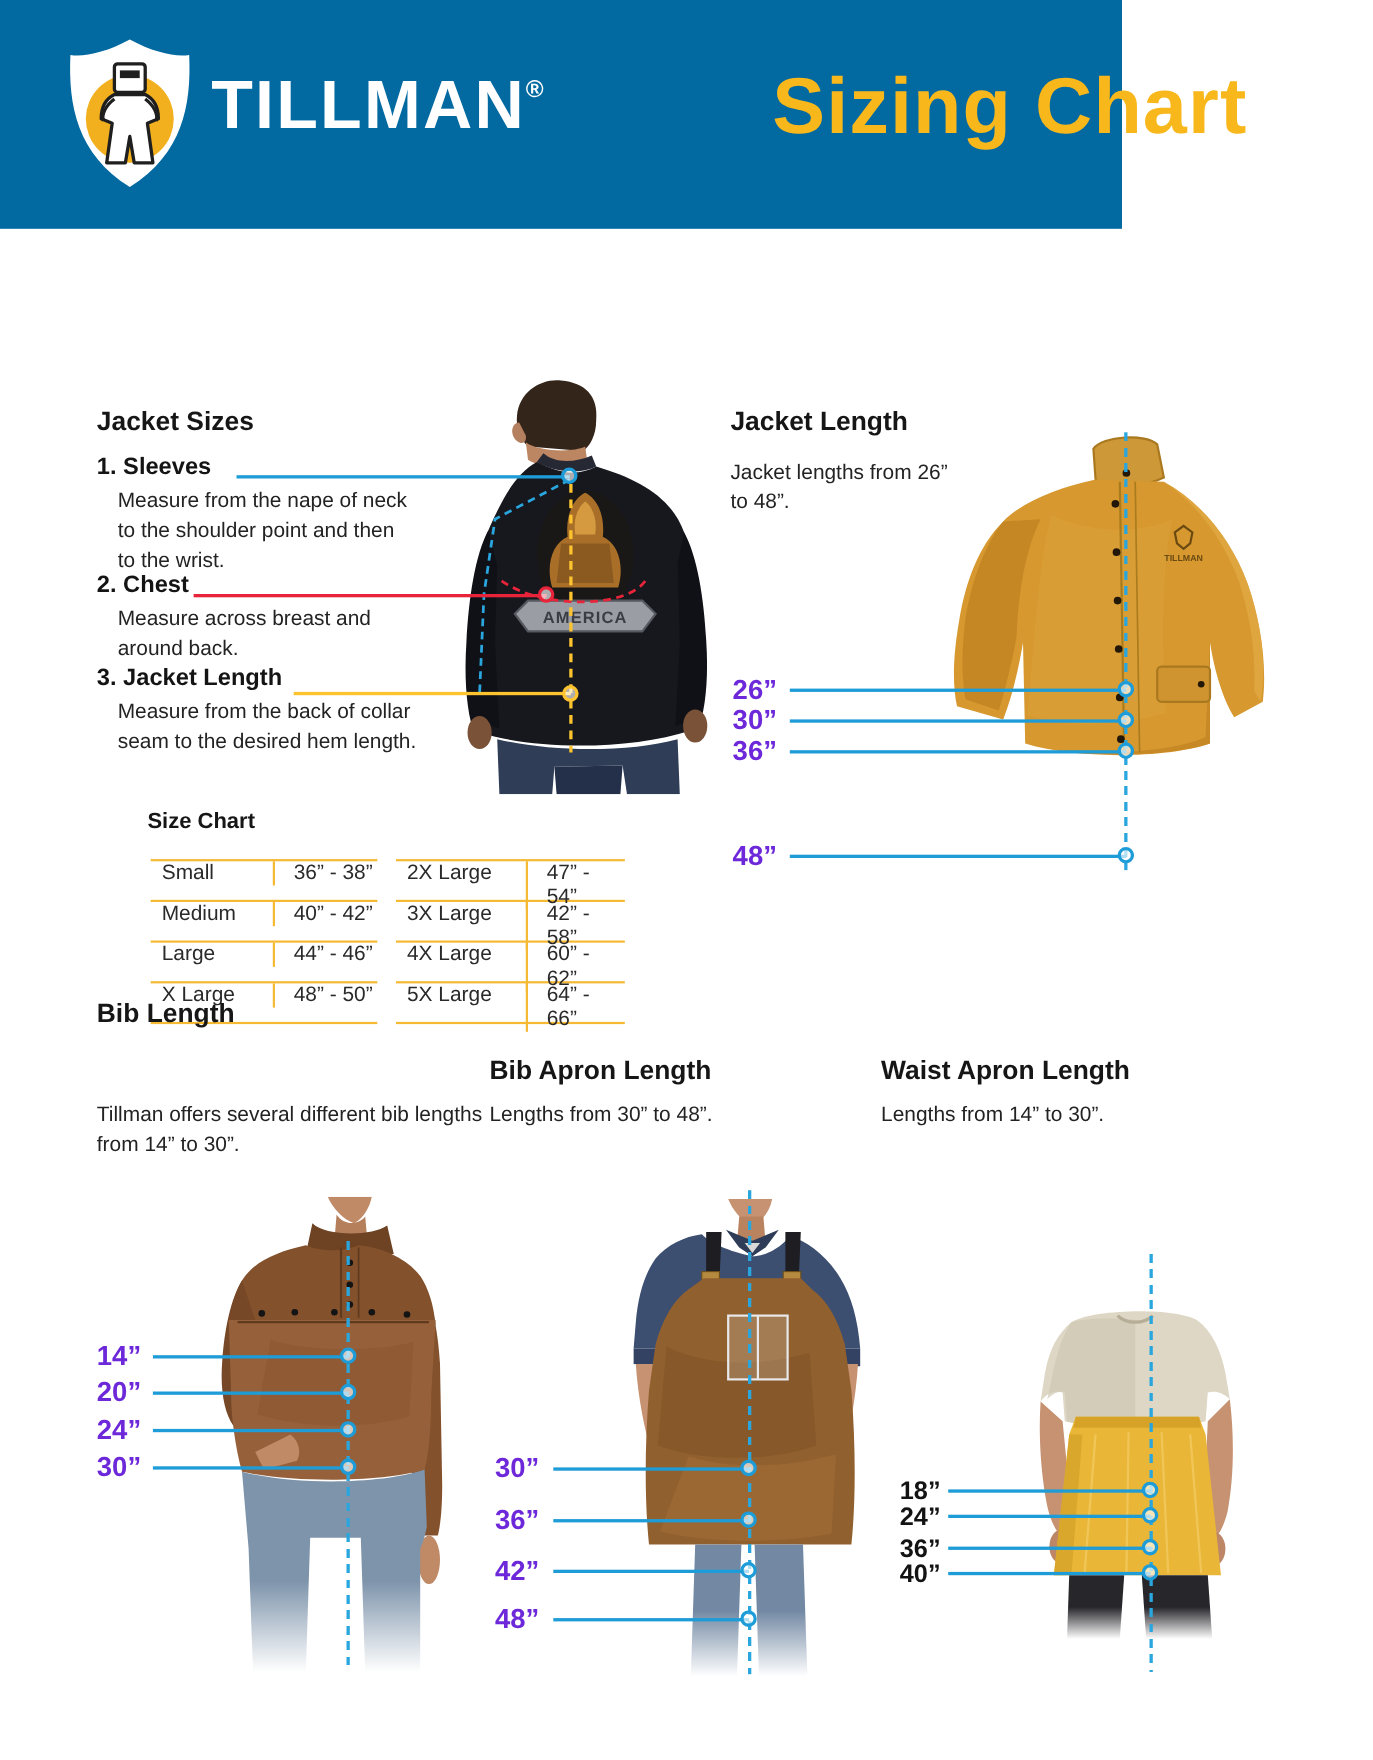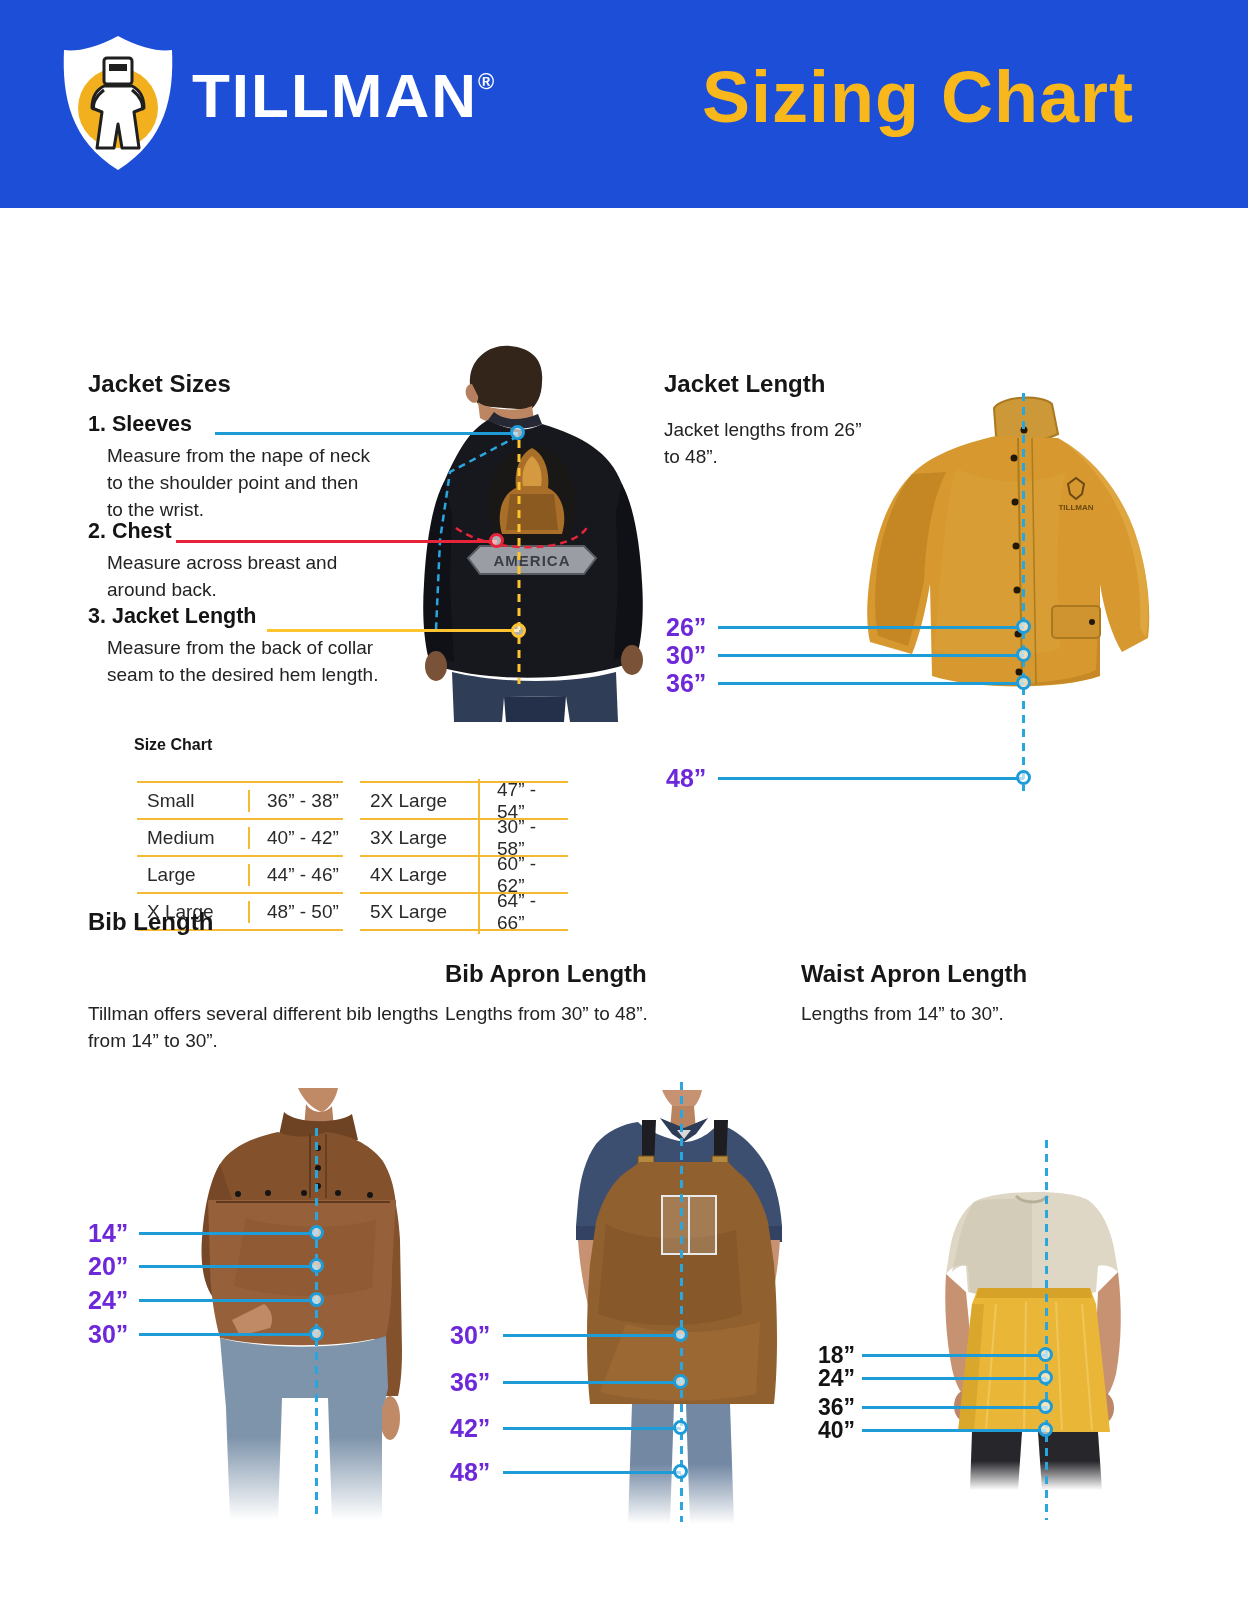--- a/index.html
+++ b/index.html
@@ -1,20 +1,20 @@
 <!DOCTYPE html>
 <html><head>
 <meta charset="utf-8">
 <style>
   html,body{margin:0;padding:0;background:#fff;}
   .page{position:relative;width:1248px;height:1600px;background:#fff;overflow:hidden;
         font-family:"Liberation Sans","DejaVu Sans",sans-serif;color:#1c1c1c;}
   .abs{position:absolute;}
   
-  .header{position:absolute;left:0;top:0;width:1248px;height:208px;background:#1d4ed8;}
+  .header{position:absolute;left:0;top:0;width:1020px;height:208px;background:#0369a1;}
   .brand{position:absolute;left:192px;top:60px;font-size:62px;font-weight:800;color:#ffffff;letter-spacing:2px;}
   .brand sup{font-size:22px;vertical-align:28px;font-weight:700;}
   .main-title{position:absolute;left:702px;top:56px;width:520px;font-size:72px;font-weight:800;color:#f8b71b;letter-spacing:1px;}
   
   .h1{font-size:31px;font-weight:800;color:#141414;letter-spacing:.5px;}
   .h2{font-size:24px;font-weight:700;color:#161616;}
   .item-label{font-size:21.5px;font-weight:700;color:#141414;}
   .body-txt{font-size:19px;line-height:27px;color:#232323;}
   .mk{font-size:25px;font-weight:800;color:#6d28d9;height:26px;}
   .mk-sm{font-size:23px;font-weight:800;color:#131313;height:24px;}
@@ -22,21 +22,21 @@
   .hline{position:absolute;height:3px;}
   .blue-bg{background:#1e9cd8;}
   .red-bg{background:#e8243a;}
   .gold-bg{background:#fdc42f;}
   .dot{position:absolute;width:9px;height:9px;border-radius:50%;border:3.5px solid #1e9cd8;background:rgba(255,255,255,.65);}
   .dot.red{border-color:#e8243a;}
   .dot.gold{border-color:#fdc42f;}
   .vdash{position:absolute;width:3px;background:repeating-linear-gradient(180deg,#2aa6de 0 8px,rgba(0,0,0,0) 8px 14px);}
   
   .size-table{position:absolute;width:206px;border-bottom:2px solid #f5b933;}
-  .size-table .row{display:flex;height:35px;border-top:2px solid #f5b933;align-items:center;}
+  .size-table .row{display:flex;height:35px;border-top:2px solid #f5b933;align-items:flex-start;}
   .cell-size{width:101px;display:flex;align-items:center;padding-left:10px;font-size:19px;color:#2a2a2a;}
   .cell-range{flex:1;border-left:2px solid #f5b933;display:flex;align-items:center;padding-left:17px;font-size:19px;color:#2a2a2a;}
 </style>
 </head>
 <body>
 
 <div class="page">
 
   <div class="header">
     <svg class="abs" style="left:60px;top:34px" width="116" height="140" viewBox="0 0 116 140">
@@ -139,21 +139,21 @@
   <div class="abs mk" style="left:666px;top:641px">30”</div>
   <div class="hline blue-bg" style="left:718px;top:654px;width:306px"></div>
   <div class="dot" style="left:1016px;top:647px"></div>
   <div class="abs mk" style="left:666px;top:669px">36”</div>
   <div class="hline blue-bg" style="left:718px;top:682px;width:306px"></div>
   <div class="dot" style="left:1016px;top:675px"></div>
   <div class="abs mk" style="left:666px;top:764px">48”</div>
   <div class="hline blue-bg" style="left:718px;top:777px;width:306px"></div>
   <div class="dot" style="left:1016px;top:770px"></div>
 
-  <div class="abs" style="left:134px;top:736px;font-size:16px;font-weight:700;color:#161616">Size Chart</div>
+  <div class="abs" style="left:134px;top:736px;font-size:20px;font-weight:700;color:#161616">Size Chart</div>
 
   <div class="size-table" style="left:137px;top:781px">
     <div class="row">
         <div class="cell-size">Small</div>
         <div class="cell-range">36” - 38”</div>
       </div>
     <div class="row">
         <div class="cell-size">Medium</div>
         <div class="cell-range">40” - 42”</div>
       </div>
@@ -167,21 +167,21 @@
       </div>
   </div>
 
   <div class="size-table" style="left:360px;top:781px;width:208px">
     <div class="row">
         <div class="cell-size" style="width:108px">2X Large</div>
         <div class="cell-range">47” - 54”</div>
       </div>
     <div class="row">
         <div class="cell-size" style="width:108px">3X Large</div>
-        <div class="cell-range">30” - 58”</div>
+        <div class="cell-range">42” - 58”</div>
       </div>
     <div class="row">
         <div class="cell-size" style="width:108px">4X Large</div>
         <div class="cell-range">60” - 62”</div>
       </div>
     <div class="row">
         <div class="cell-size" style="width:108px">5X Large</div>
         <div class="cell-range">64” - 66”</div>
       </div>
   </div>

